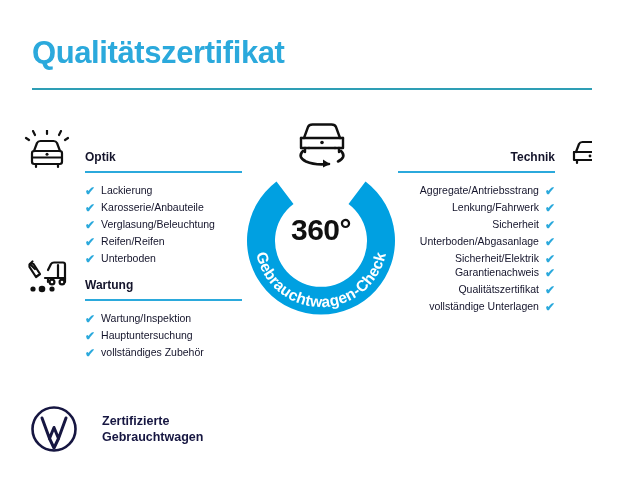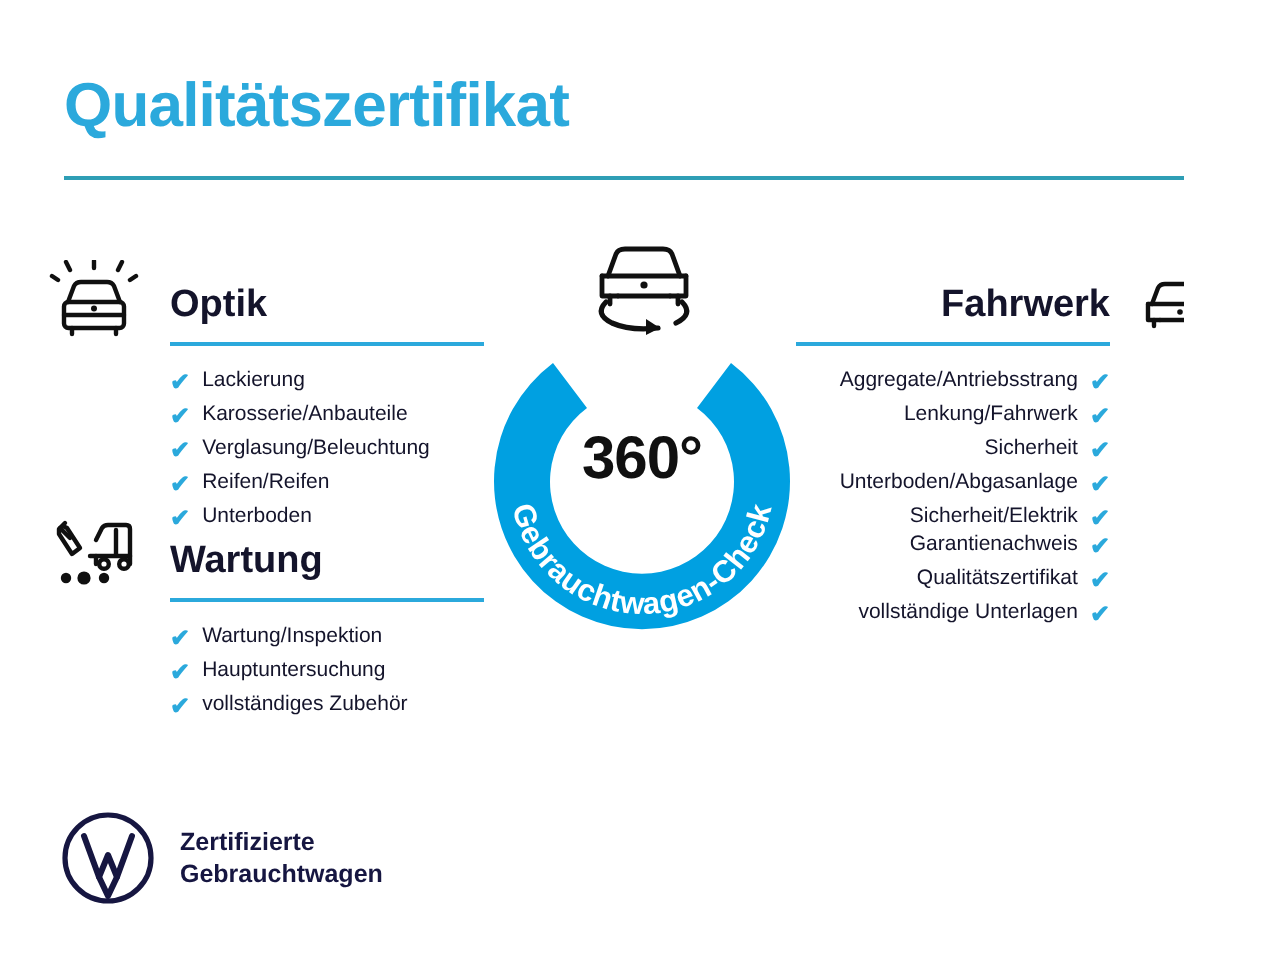--- a/index.html
+++ b/index.html
@@ -48,21 +48,21 @@
   .quad-top    { top: 128px; }
   .quad-bottom { top: 256px; }
 
   .quad-head {
     position: relative;
     height: 46px;
   }
   .sec-title {
     position: absolute;
     bottom: 10px;
-    font-size: 19px;
+    font-size: 12px;
     font-weight: bold;
     color: #14142B;
     white-space: nowrap;
     text-align: right;
   }
   .quad-left .sec-title  { left: 63px; }
   .quad-right .sec-title { right: 63px; }
 
   .sec-rule {
     position: absolute;
@@ -144,21 +144,21 @@
   .footer {
     position: absolute;
     left: 30px;
     top: 405px;
     display: flex;
     align-items: center;
   }
   .vw-logo { width: 48px; height: 48px; }
   .vw-logo svg { display: block; width: 100%; height: 100%; }
   .footer-text {
-    margin-left: 12px;
+    margin-left: 24px;
     font-size: 12.5px;
     font-weight: bold;
     color: #161641;
     line-height: 16px;
     white-space: nowrap;
   }
 </style>
 </head>
 <body>
 
@@ -214,21 +214,21 @@
           <path d="M31 18 L33 22"></path>
           <path d="M4 22 L36 22"></path>
           <path d="M4 22 L4 30 L10 30 M36 22 L36 30 L30 30"></path>
           <path d="M10 30 L30 30"></path>
           <circle cx="20" cy="26" r="1.4" fill="#101010" stroke="none"></circle>
           <path d="M7 30 L7 33 M33 30 L33 33"></path>
           <rect x="27" y="2" width="17" height="17"></rect>
           <path d="M31 10.5 L34 13.5 L40 6.5"></path>
         </svg>
       </span>
-      <span class="sec-title">Fahrwerk</span>
+      <span class="sec-title">Technik</span>
       <span class="sec-rule"></span>
     </div>
     <ul class="check-list">
       <li>
         <span class="chk">✔</span>
         <span>Aggregate/Antriebsstrang</span>
       </li>
       <li>
         <span class="chk">✔</span>
         <span>Lenkung/Fahrwerk</span>

